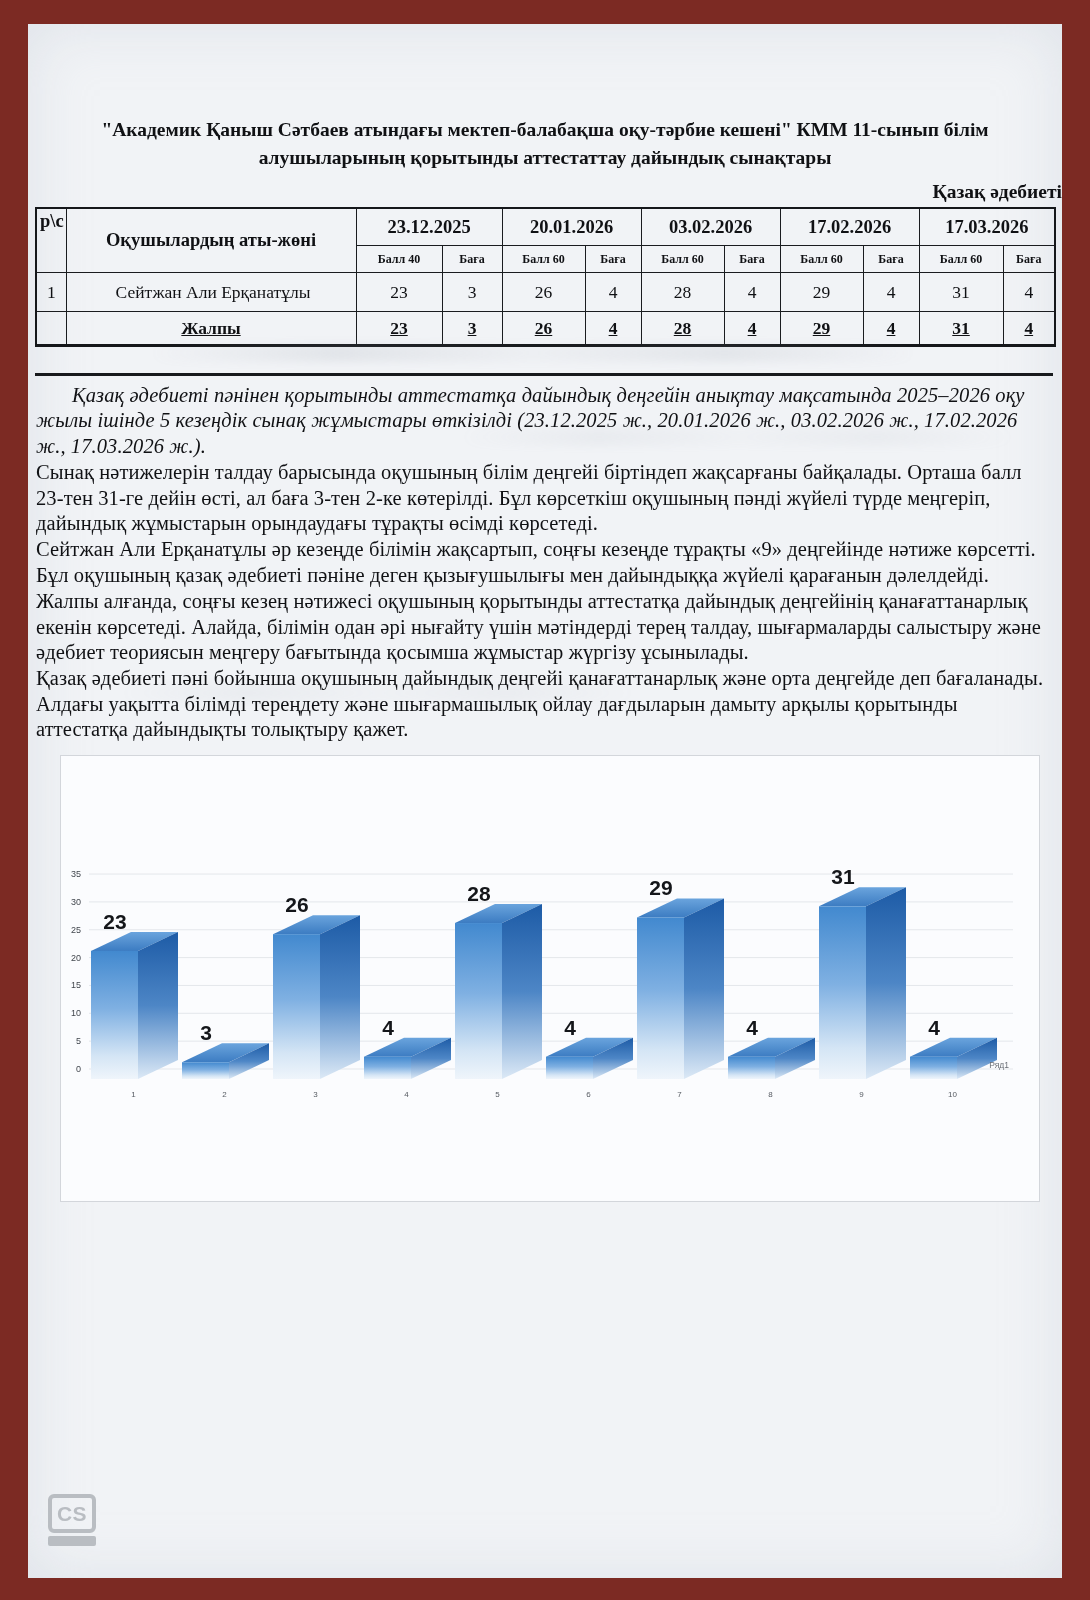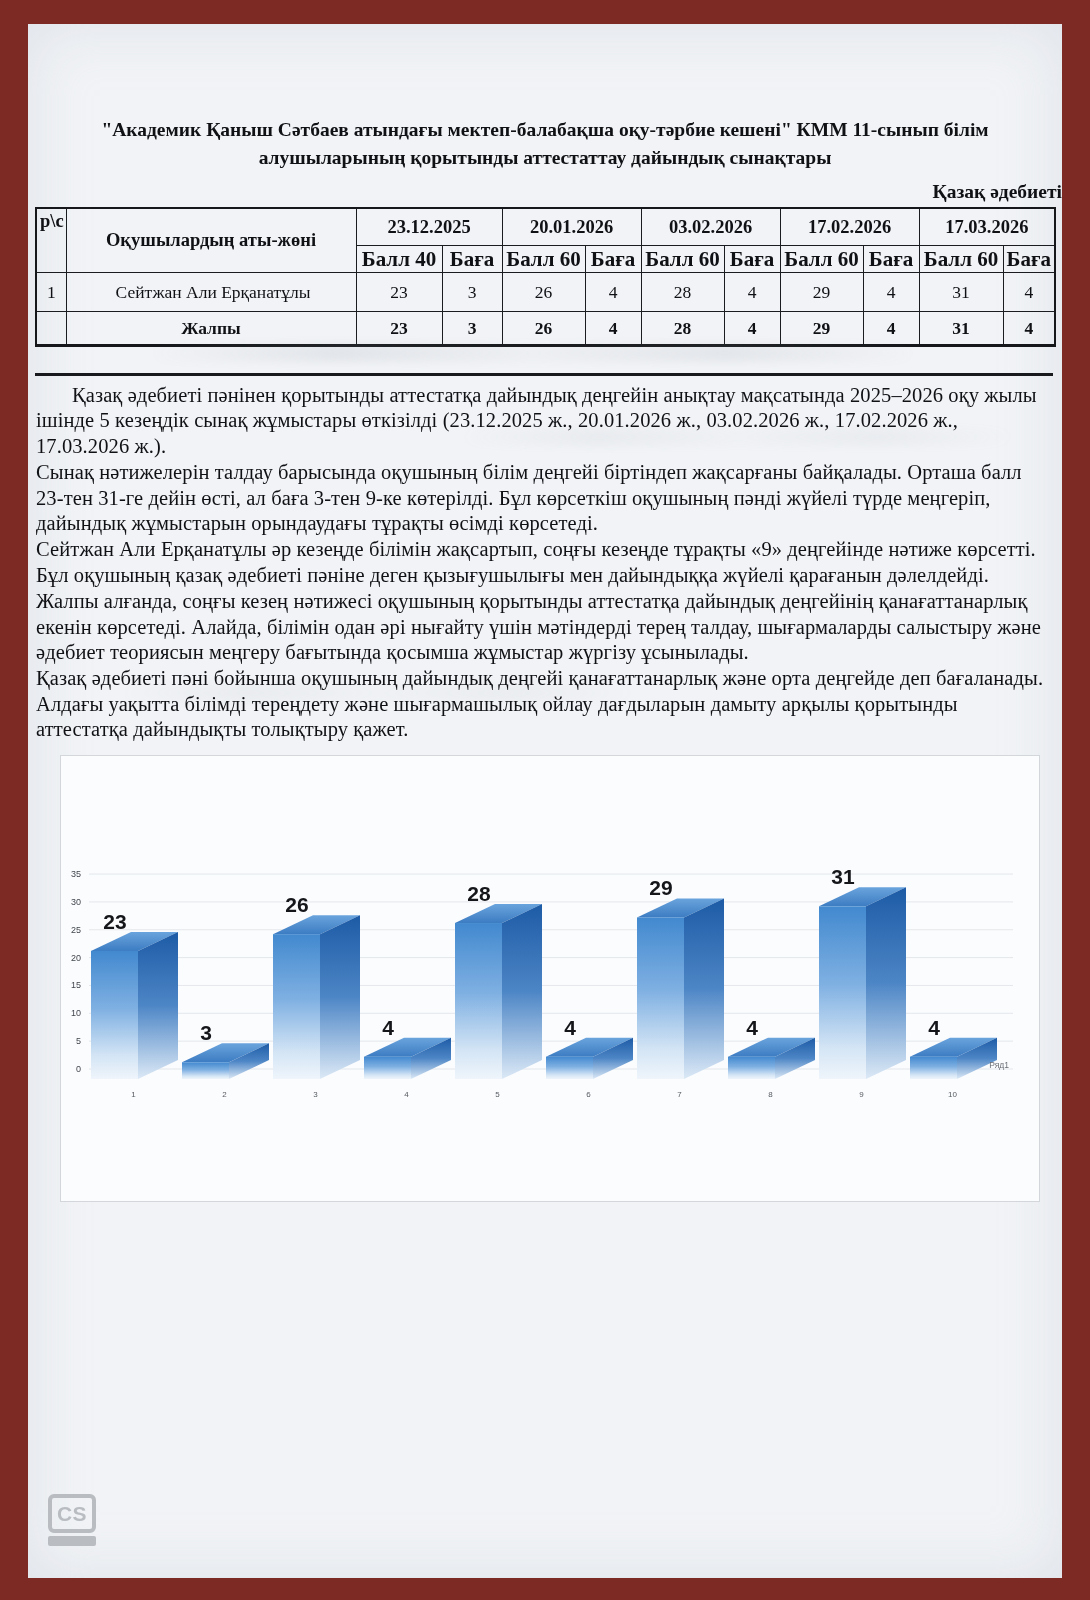--- a/index.html
+++ b/index.html
@@ -23,36 +23,36 @@
   }
   table.scores{
     position:absolute;left:7px;top:183px;width:1019px;
     border-collapse:collapse;table-layout:fixed;
     border:2px solid #15171a;color:#101114;
   }
   table.scores th,table.scores td{
     border:1px solid #1a1c1f;padding:0 2px;text-align:center;overflow:hidden;
   }
   tr.r-date th{height:36px;font-size:18.5px;font-weight:bold;}
-  tr.r-sub th{height:26px;font-size:21px;font-weight:bold;}
+  tr.r-sub th{height:26px;font-size:12px;font-weight:bold;}
   tr.r-student td{height:38px;font-size:17.5px;font-weight:normal;}
-  tr.r-total td{height:32px;font-size:17.5px;font-weight:bold;border-bottom:3px solid #15171a;}
+  tr.r-total td{height:32px;font-size:17.5px;font-weight:bold;border-bottom:3px solid #15171a;text-decoration:underline;}
   .pc-cell{font-size:14px;font-weight:normal;text-align:left!important;vertical-align:top;padding:2px 0 0 3px!important;}
   .name-head{font-size:18px;}
   .name-cell{text-align:left;padding-left:6px!important;}
   .total-label{font-weight:bold;}
   .rule{
     position:absolute;left:7px;right:9px;top:349px;height:3px;background:#181a1d;
   }
   .report{
     position:absolute;left:8px;right:12px;top:359px;
     font-size:20.5px;line-height:1.24;letter-spacing:.1px;color:#101114;
   }
   .report p{margin:0 0 1px 0;}
-  .report p.indent{text-indent:36px;}
+  .report p.indent{text-indent:36px;font-style:italic;}
   .chart-panel{
     position:absolute;left:32px;top:731px;width:978px;height:445px;
     background:#fbfcfe;border:1px solid #d3d6db;
   }
   .smudge{
     position:absolute;height:18px;border-radius:10px;
     background:linear-gradient(90deg,rgba(150,158,170,0),rgba(150,158,170,.55),rgba(150,158,170,.15),rgba(150,158,170,.5),rgba(150,158,170,0));
     filter:blur(4px);opacity:.30;pointer-events:none;
   }
   .smudge.s1{left:120px;top:320px;width:770px;}
@@ -154,21 +154,21 @@
   </table>
 
   <div class="smudge s1"></div>
   <div class="smudge s2"></div>
   <div class="smudge s3"></div>
 
   <div class="rule"></div>
 
   <div class="report">
     <p class="indent">Қазақ әдебиеті пәнінен қорытынды аттестатқа дайындық деңгейін анықтау мақсатында 2025–2026 оқу жылы ішінде 5 кезеңдік сынақ жұмыстары өткізілді (23.12.2025 ж., 20.01.2026 ж., 03.02.2026 ж., 17.02.2026 ж., 17.03.2026 ж.).</p>
-    <p>Сынақ нәтижелерін талдау барысында оқушының білім деңгейі біртіндеп жақсарғаны байқалады. Орташа балл 23-тен 31-ге дейін өсті, ал баға 3-тен 9-ке көтерілді. Бұл көрсеткіш оқушының пәнді жүйелі түрде меңгеріп, дайындық жұмыстарын орындаудағы тұрақты өсімді көрсетеді.</p>
+    <p>Сынақ нәтижелерін талдау барысында оқушының білім деңгейі біртіндеп жақсарғаны байқалады. Орташа балл 23-тен 31-ге дейін өсті, ал баға 3-тен 2-ке көтерілді. Бұл көрсеткіш оқушының пәнді жүйелі түрде меңгеріп, дайындық жұмыстарын орындаудағы тұрақты өсімді көрсетеді.</p>
     <p>Сейтжан Али Ерқанатұлы әр кезеңде білімін жақсартып, соңғы кезеңде тұрақты «9» деңгейінде нәтиже көрсетті. Бұл оқушының қазақ әдебиеті пәніне деген қызығушылығы мен дайындыққа жүйелі қарағанын дәлелдейді.</p>
     <p>Жалпы алғанда, соңғы кезең нәтижесі оқушының қорытынды аттестатқа дайындық деңгейінің қанағаттанарлық екенін көрсетеді. Алайда, білімін одан әрі нығайту үшін мәтіндерді терең талдау, шығармаларды салыстыру және әдебиет теориясын меңгеру бағытында қосымша жұмыстар жүргізу ұсынылады.</p>
     <p>Қазақ әдебиеті пәні бойынша оқушының дайындық деңгейі қанағаттанарлық және орта деңгейде деп бағаланады. Алдағы уақытта білімді тереңдету және шығармашылық ойлау дағдыларын дамыту арқылы қорытынды аттестатқа дайындықты толықтыру қажет.</p>
   </div>
 
   <div class="chart-panel">
     <svg width="976" height="443" viewBox="0 0 976 443">
         <defs>
           <linearGradient id="gf" x1="0" y1="0" x2="0" y2="1">
             <stop offset="0" stop-color="#4289cf"></stop>

